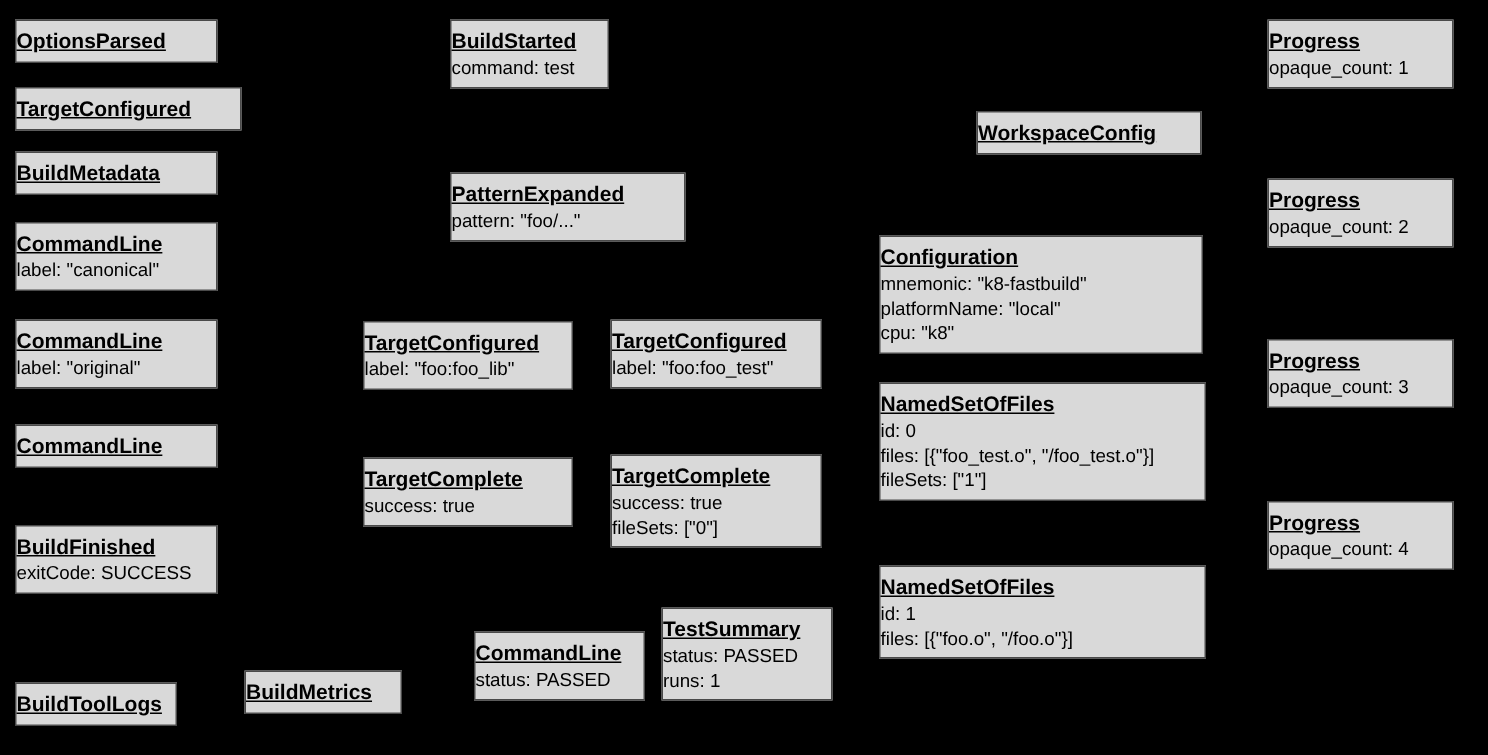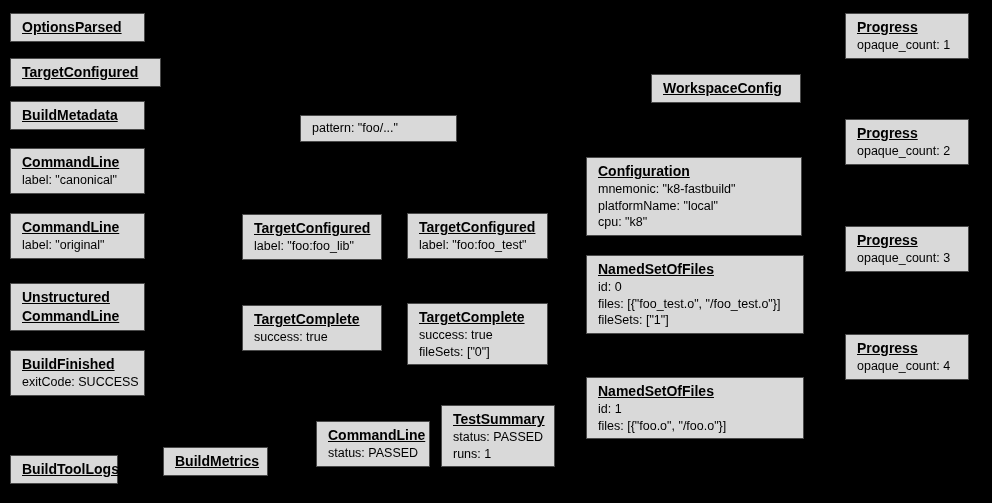--- a/index.html
+++ b/index.html
@@ -13,21 +13,21 @@
     width: 992px;
     height: 503px;
     background: #000000;
     overflow: hidden;
   }
   .node {
     position: absolute;
     box-sizing: border-box;
     background: #d9d9d9;
     border: 1px solid #4a4a4a;
-    padding: 4px 11px;
+    padding: 4px 0;
     color: #000000;
   }
   .nt {
     display: block;
     font-size: 14px;
     line-height: 19px;
     font-weight: bold;
     text-decoration: underline;
     white-space: nowrap;
   }
@@ -59,39 +59,43 @@
     <span class="nt">CommandLine</span>
     <span class="nl">label: "canonical"</span>
   </div>
 
   <div class="node" style="left:10px;top:213px;width:135px">
     <span class="nt">CommandLine</span>
     <span class="nl">label: "original"</span>
   </div>
 
   <div class="node" style="left:10px;top:283px;width:135px">
-    <span class="nt">Unstructured</span>
     <span class="nt">CommandLine</span>
   </div>
 
   <div class="node" style="left:10px;top:350px;width:135px">
     <span class="nt">BuildFinished</span>
     <span class="nl">exitCode: SUCCESS</span>
   </div>
 
   <div class="node" style="left:10px;top:455px;width:108px">
     <span class="nt">BuildToolLogs</span>
   </div>
 
   <div class="node" style="left:163px;top:447px;width:105px">
     <span class="nt">BuildMetrics</span>
   </div>
 
+  <div class="node" style="left:300px;top:13px;width:106px">
+    <span class="nt">BuildStarted</span>
+    <span class="nl">command: test</span>
+  </div>
 
   <div class="node" style="left:300px;top:115px;width:157px">
+    <span class="nt">PatternExpanded</span>
     <span class="nl">pattern: "foo/..."</span>
   </div>
 
   <div class="node" style="left:242px;top:214px;width:140px">
     <span class="nt">TargetConfigured</span>
     <span class="nl">label: "foo:foo_lib"</span>
   </div>
 
   <div class="node" style="left:407px;top:213px;width:141px">
     <span class="nt">TargetConfigured</span>

